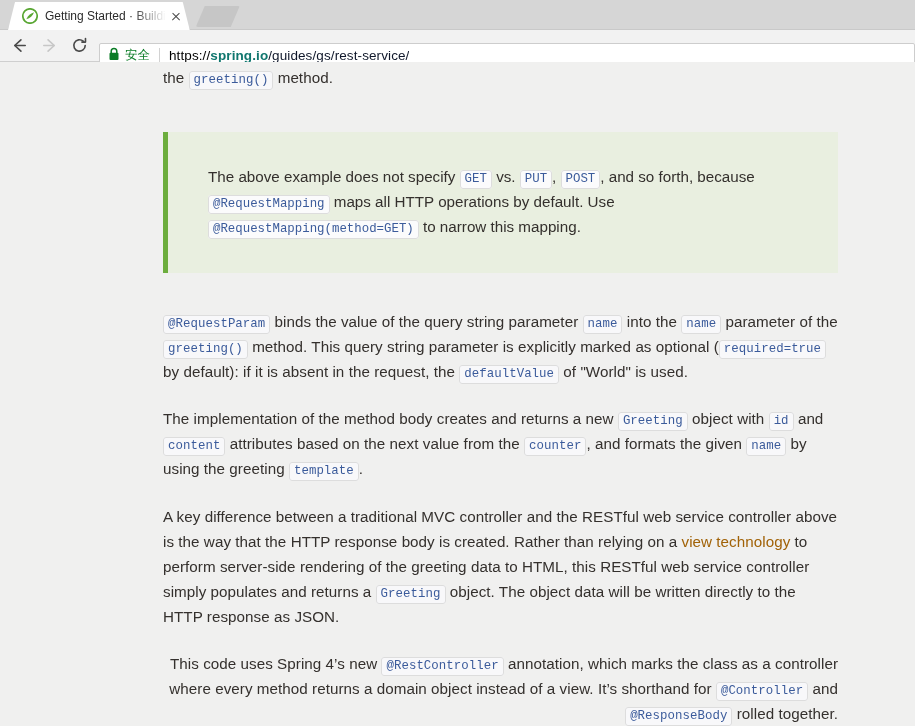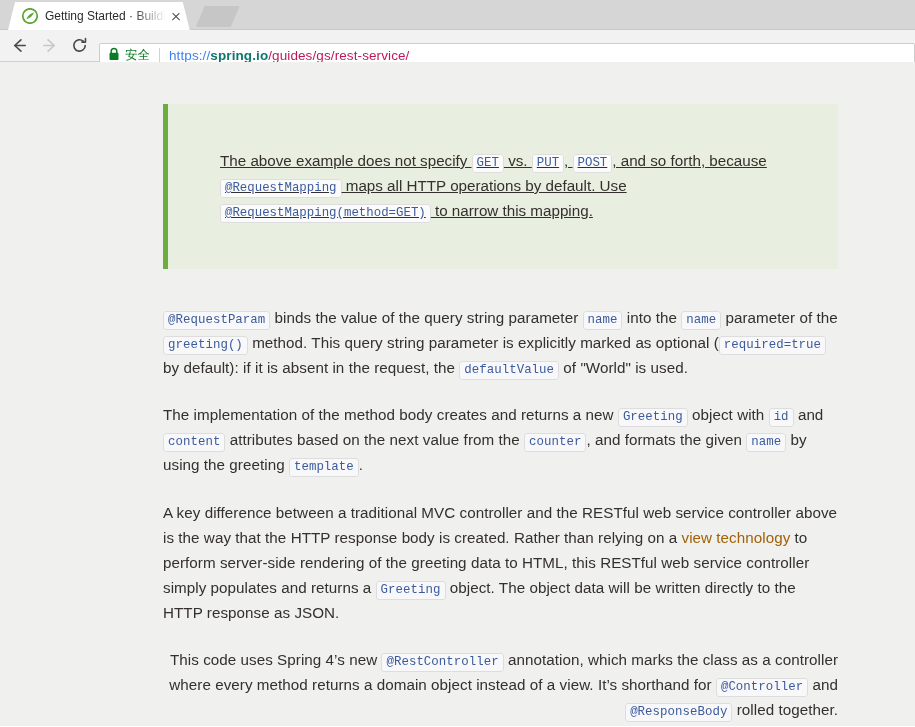--- a/index.html
+++ b/index.html
@@ -129,23 +129,23 @@
     background: #d2d2d2;
     margin: 0 9px;
     flex: 0 0 1px;
   }
   .url {
     font-size: 13.5px;
     white-space: nowrap;
     overflow: hidden;
     letter-spacing: .1px;
   }
-  .url .scheme { color: #3b82f6; }
+  .url .scheme { color: #000000; }
   .url .host   { color: #0f766e; font-weight: 600; }
-  .url .path   { color: #be185d; }
+  .url .path   { color: #0f172a; }
 
   
   .viewport {
     position: relative;
     height: 664px;
     background: #f0f0ef;
     overflow: hidden;
   }
   .page-col {
     position: absolute;
@@ -175,25 +175,24 @@
   }
 
   a.lnk { color: #a16207; text-decoration: none; }
 
   .note {
     background: #e9efe0;
     border-left: 5px solid #6cad3d;
     padding: 28px 30px 30px 36px;
   }
   .note p {
-    margin: 16px;
+    margin: 4px;
     font-size: 15.2px;
     line-height: 25px;
     color: #34302d;
-    text-decoration: underline;
   }
   .note code.cd { background: #fbfbfc; }
 </style>
 </head>
 <body>
 
 <div id="browser">
 
   <div class="tabstrip">
     <div class="tab">
@@ -240,20 +239,21 @@
         <span class="secure-label">安全</span>
       </span>
       <span class="omni-sep"></span>
       <span class="url"><span class="scheme">https://</span><span class="host">spring.io</span><span class="path">/guides/gs/rest-service/</span></span>
     </div>
   </div>
 
   <div class="viewport">
     <div class="page-col">
 
+      <p class="para" style="margin-top:3px;"><span>the </span><code class="cd">greeting()</code><span> method.</span></p>
 
       <div class="note" style="margin-top:42px;">
         <p><span>The above example does not specify </span><code class="cd">GET</code><span> vs. </span><code class="cd">PUT</code><span>, </span><code class="cd">POST</code><span>, and so forth, because </span><code class="cd">@RequestMapping</code><span> maps all HTTP operations by default. Use </span><code class="cd">@RequestMapping(method=GET)</code><span> to narrow this mapping.</span></p>
       </div>
 
       <p class="para" style="margin-top:36px;"><code class="cd">@RequestParam</code><span> binds the value of the query string parameter </span><code class="cd">name</code><span> into the </span><code class="cd">name</code><span> parameter of the </span><code class="cd">greeting()</code><span> method. This query string parameter is explicitly marked as optional (</span><code class="cd">required=true</code><span> by default): if it is absent in the request, the </span><code class="cd">defaultValue</code><span> of "World" is used.</span></p>
 
       <p class="para" style="margin-top:22px;"><span>The implementation of the method body creates and returns a new </span><code class="cd">Greeting</code><span> object with </span><code class="cd">id</code><span> and </span><code class="cd">content</code><span> attributes based on the next value from the </span><code class="cd">counter</code><span>, and formats the given </span><code class="cd">name</code><span> by using the greeting </span><code class="cd">template</code><span>.</span></p>
 
       <p class="para" style="margin-top:23px;"><span>A key difference between a traditional MVC controller and the RESTful web service controller above is the way that the HTTP response body is created. Rather than relying on a </span><a class="lnk" href="#">view technology</a><span> to perform server-side rendering of the greeting data to HTML, this RESTful web service controller simply populates and returns a </span><code class="cd">Greeting</code><span> object. The object data will be written directly to the HTTP response as JSON.</span></p>

